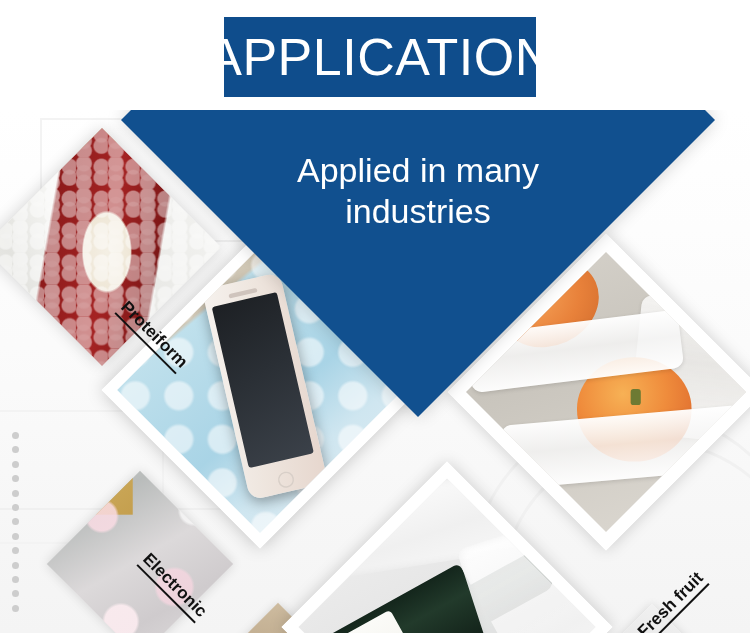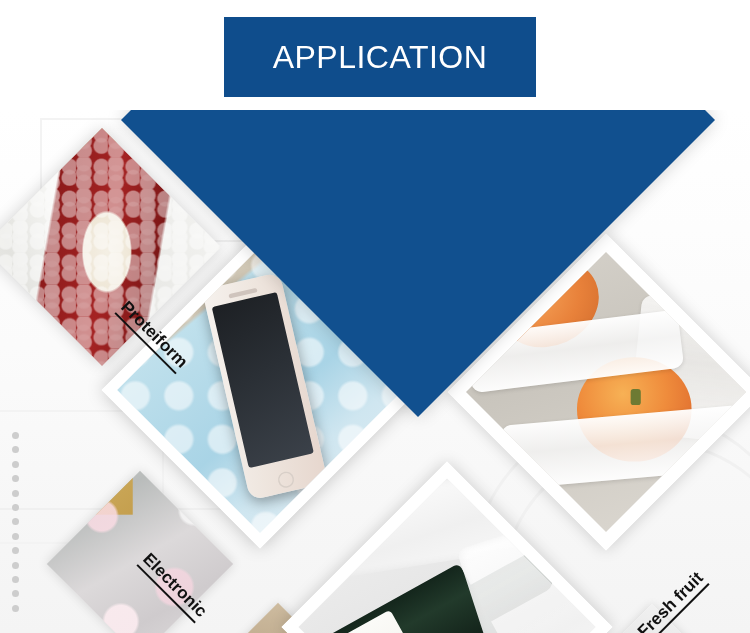--- a/index.html
+++ b/index.html
@@ -32,21 +32,21 @@
     left: 224px; top: 17px;
     width: 312px; height: 80px;
     background: #0f4d8c;
     display: flex;
     align-items: center;
     justify-content: center;
     z-index: 41;
   }
   .header-title {
     color: #ffffff;
-    font-size: 32px;
+    font-size: 52px;
     font-weight: 400;
     letter-spacing: 0.5px;
     font-family: "Liberation Sans", sans-serif;
     line-height: 1;
     white-space: nowrap;
   }
 
   
   .stage {
     position: absolute;
@@ -469,20 +469,24 @@
               
             </div>
           </div>
         </div>
         <div class="fill-pad p3"></div>
 
       </div>
     </div>
 
     <div class="blue-diamond"></div>
+    <div class="blue-diamond-text">
+      <div>Applied in many</div>
+      <div>industries</div>
+    </div>
 
     <div class="label label-proteiform">Proteiform</div>
 
     <div class="label label-electronic">Electronic</div>
 
     <div class="label label-freshfruit">Fresh fruit</div>
 
   </div>
 </div>
 

